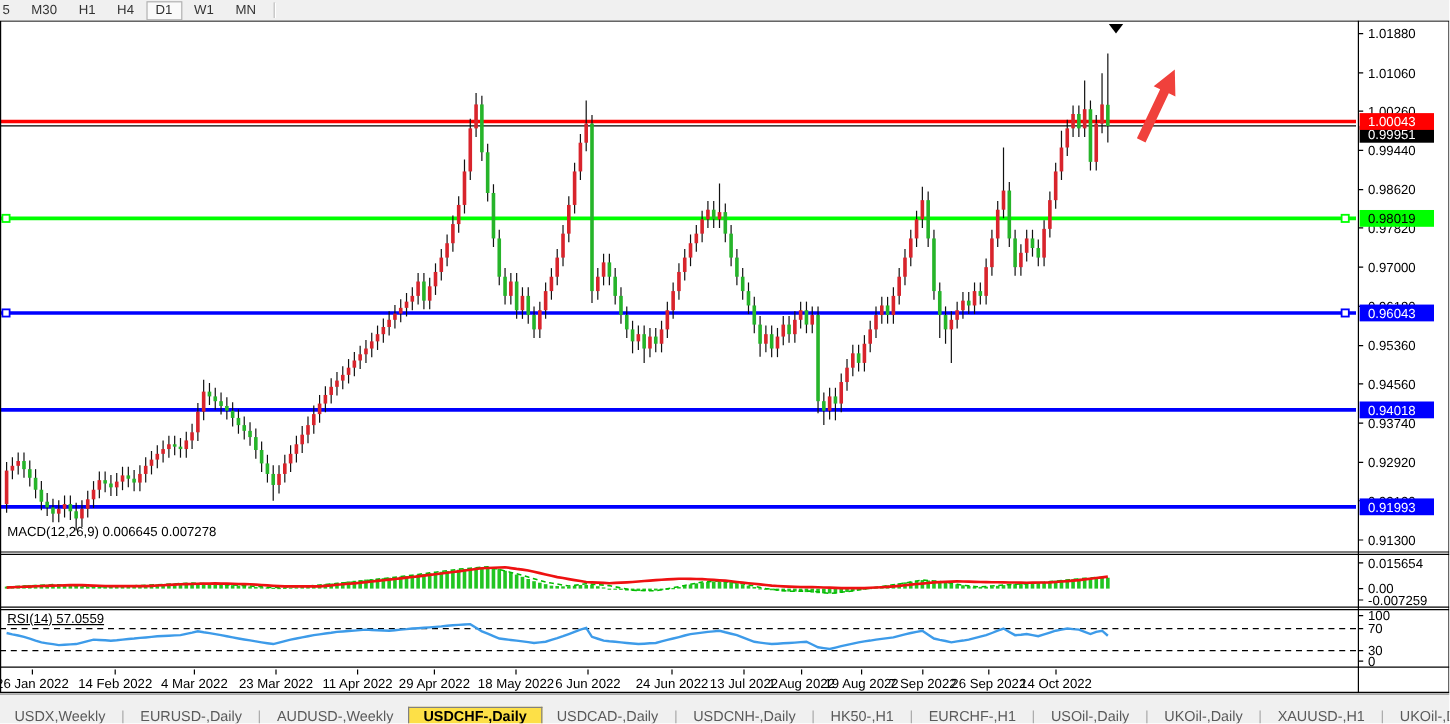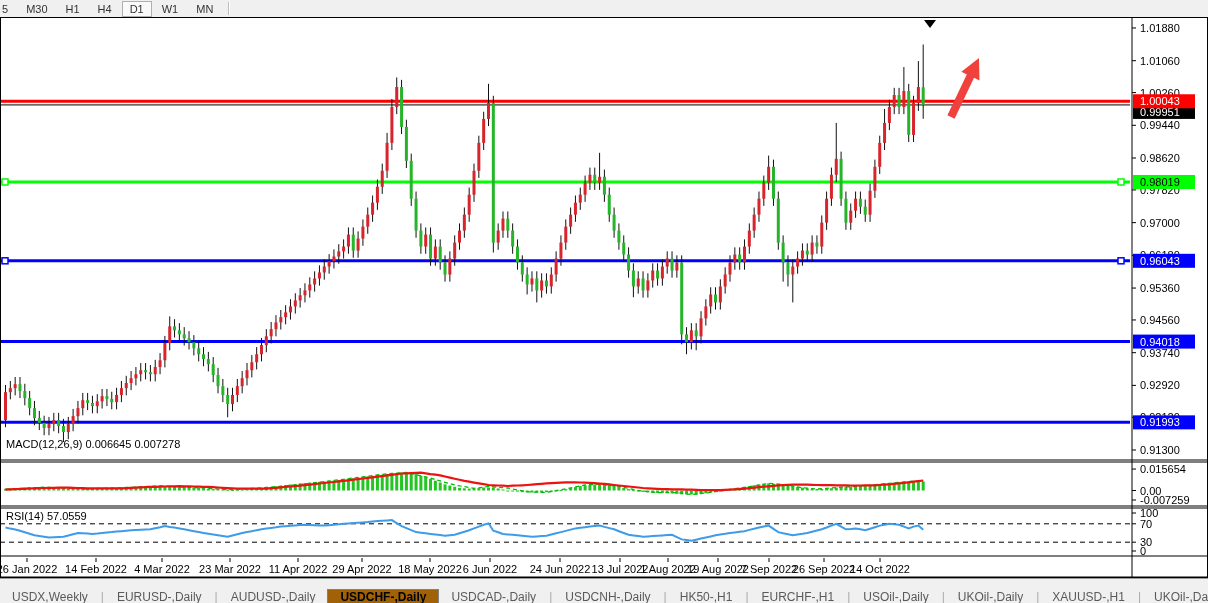--- a/index.html
+++ b/index.html
@@ -11,27 +11,27 @@
   .tf-btn{padding:1px 7px;margin:0 1px;border:1px solid transparent;cursor:default;white-space:nowrap;}
   .tf-btn.active{background:#fafafa;border:1px solid #b0b0b0;}
   .tf-btn.partial{margin-left:-6px;}
   .tb-sep{width:1px;height:13px;background:#bdbdbd;border-right:1px solid #fff;margin:0 6px;}
   
   #chart-wrap{position:absolute;left:0;top:17px;width:1208px;height:561px;background:#fff;}
   #chart-svg{position:absolute;left:0;top:0;}
   .overlay-label{position:absolute;font-size:11px;color:#000;white-space:nowrap;z-index:5;}
   #chart-title{left:6px;top:4px;font-weight:700;}
   #macd-label{left:6px;top:421px;}
-  #rsi-label{left:6px;top:493px;}
+  #rsi-label{left:6px;top:493px;text-decoration:underline;}
   .dd-icon{display:inline-block;font-size:8px;margin-right:4px;vertical-align:1px;}
   
   #tabbar{position:absolute;left:0;top:578px;width:1208px;height:25px;background:#f0f0f0;
           border-top:1px solid #9a9a9a;display:flex;align-items:flex-end;font-size:12px;color:#5a5a5a;overflow:hidden;}
   .tab{display:flex;align-items:center;padding:0 12px;white-space:nowrap;cursor:default;}
-  .tab.active{background:#a16207;border:1px solid #808080;border-bottom:none;color:#000;font-weight:700;margin-top:1px;}
+  .tab.active{background:#fde047;border:1px solid #808080;border-bottom:none;color:#000;font-weight:700;margin-top:1px;}
   .tab-sep{display:flex;align-items:center;color:#aaa;padding:0 1px;}
 </style>
 </head>
 <body>
 
 <div id="app">
   <div id="toolbar">
       <div class="tf-btn partial">5</div>
       <div class="tf-btn">M30</div>
       <div class="tf-btn">H1</div>
@@ -734,21 +734,21 @@
       </svg>
     <div class="overlay-label" id="macd-label">MACD(12,26,9) 0.006645 0.007278</div>
     <div class="overlay-label" id="rsi-label">RSI(14) 57.0559</div>
   </div>
 
   <div id="tabbar">
       <div class="tab">USDX,Weekly</div>
       <div class="tab-sep">|</div>
       <div class="tab">EURUSD-,Daily</div>
       <div class="tab-sep">|</div>
-      <div class="tab">AUDUSD-,Daily</div>
+      <div class="tab">AUDUSD-,Weekly</div>
       <div class="tab active">USDCHF-,Daily</div>
       <div class="tab">USDCAD-,Daily</div>
       <div class="tab-sep">|</div>
       <div class="tab">USDCNH-,Daily</div>
       <div class="tab-sep">|</div>
       <div class="tab">HK50-,H1</div>
       <div class="tab-sep">|</div>
       <div class="tab">EURCHF-,H1</div>
       <div class="tab-sep">|</div>
       <div class="tab">USOil-,Daily</div>

